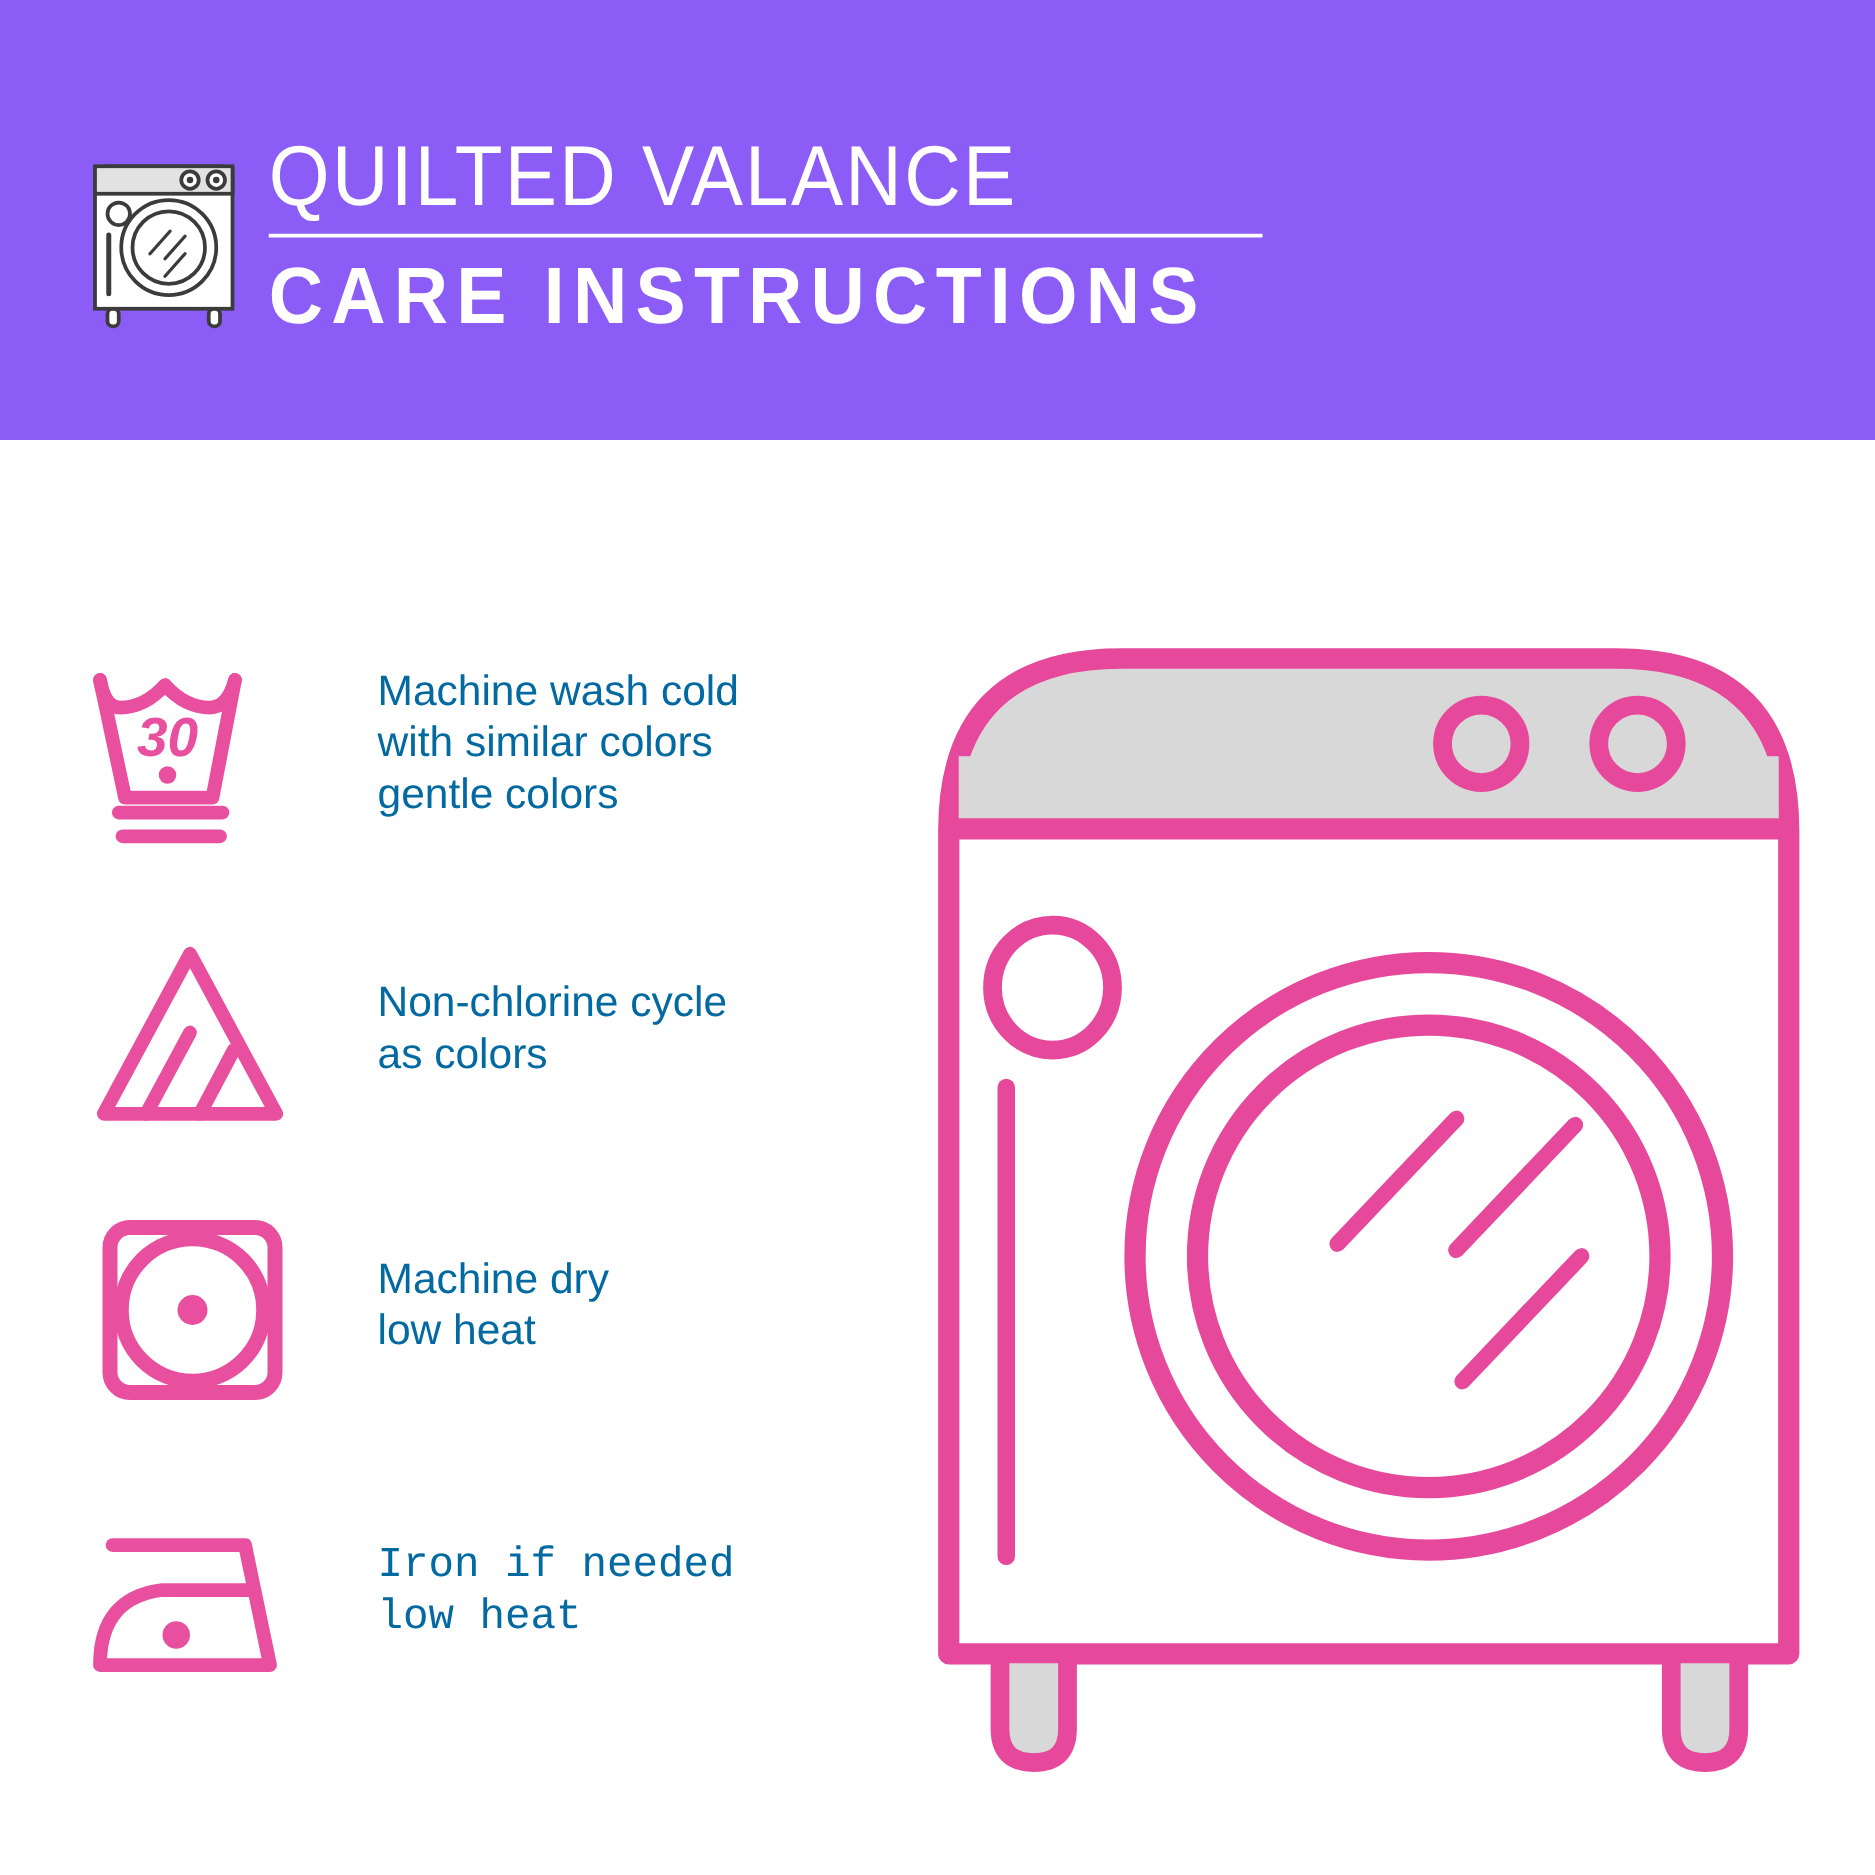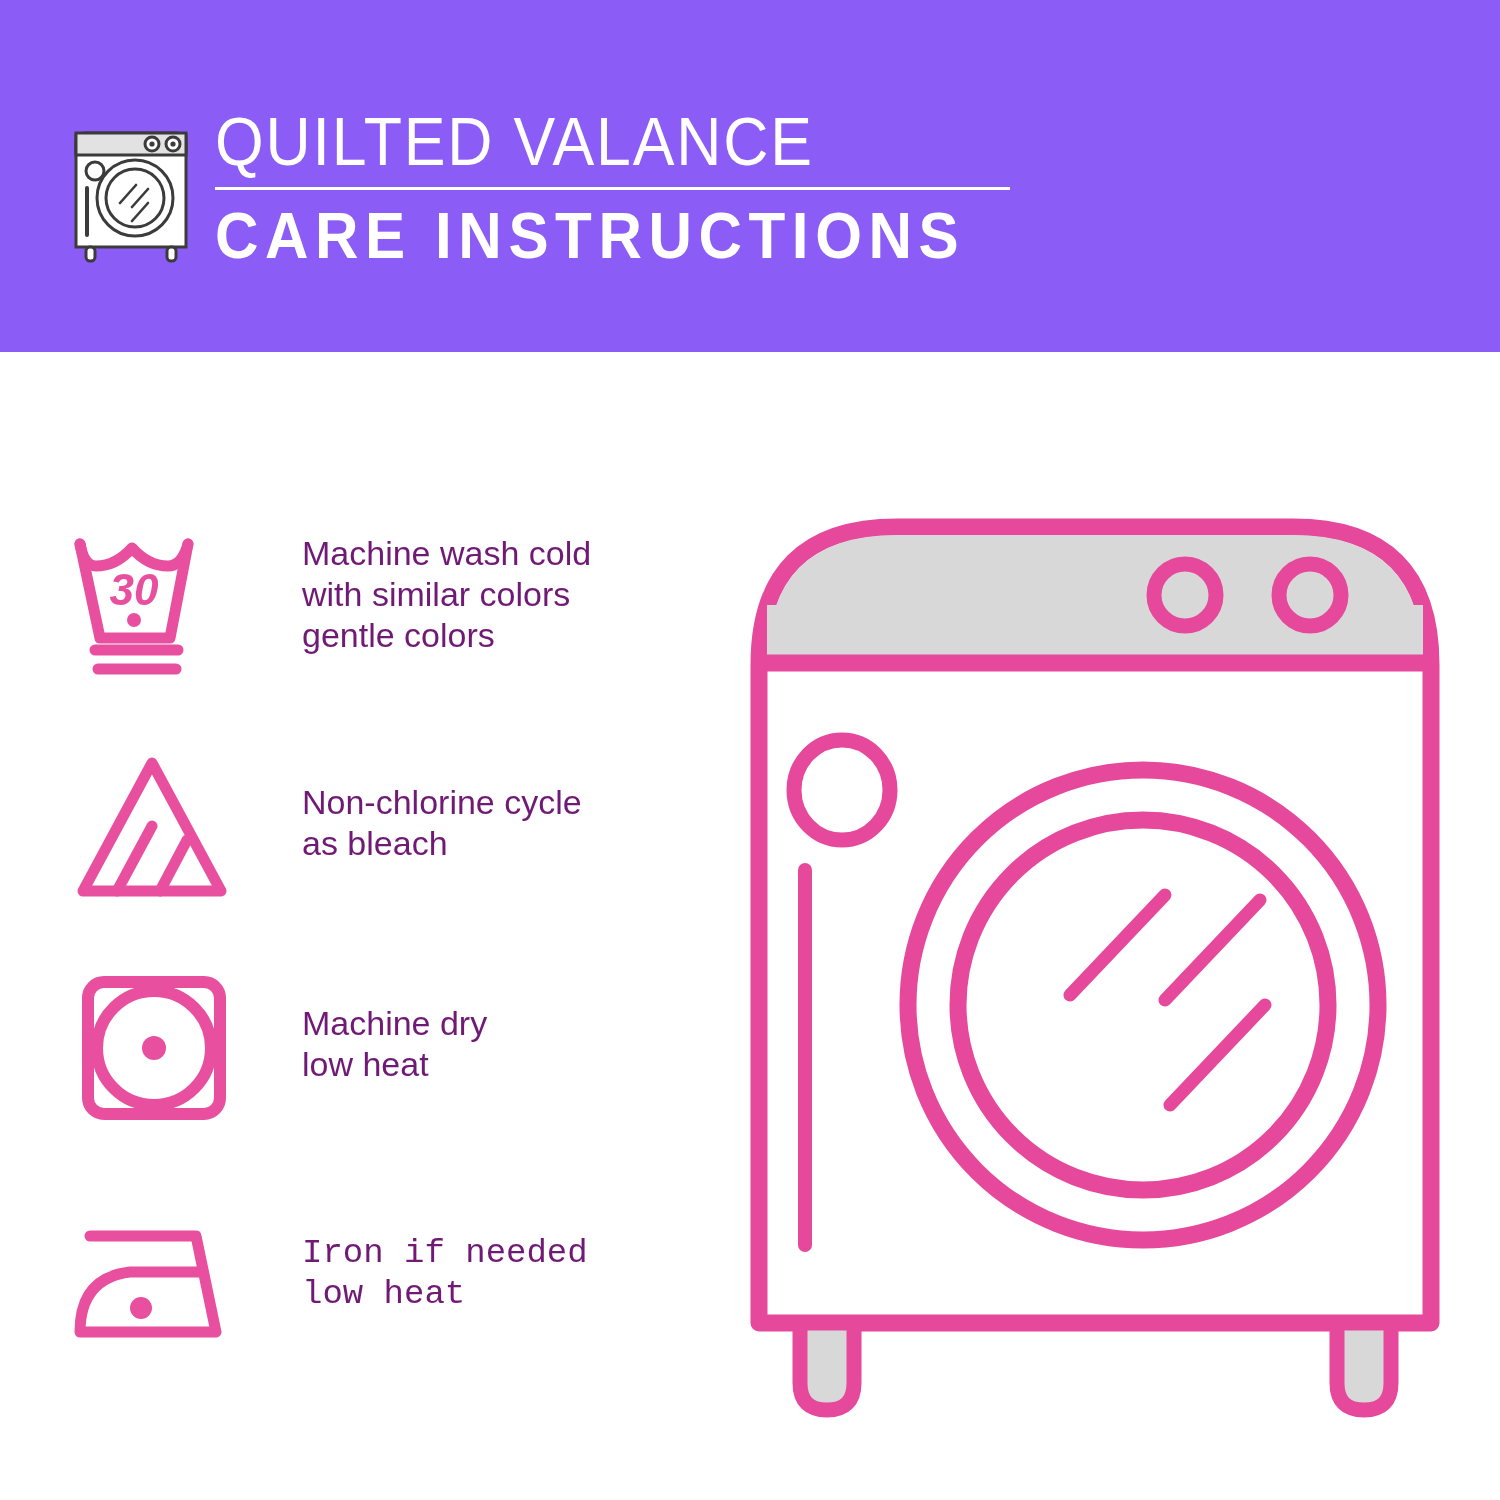--- a/index.html
+++ b/index.html
@@ -75,21 +75,21 @@
     position:absolute;
     left:0; top:0;
     width:170px; height:160px;font-style:italic;
   }
   .care-text {
     position:absolute;
     left:232px;
     font-family:"Liberation Sans", sans-serif;
     font-size:34px;
     line-height:41px;
-    color:#701a75;
+    color:#0369a1;
     font-weight:400;
   }
   .care-text .line { display:block; white-space:nowrap; }
 
   #care-item-0 .care-text { top:23px; }
   #care-item-1 .care-text { top:47px; }
   #care-item-2 .care-text { top:43px; }
   #care-item-3 .care-text { top:48px;font-family:Liberation Mono, monospace; }
 
   #care-item-0 .care-symbol { top:12px; }
@@ -174,21 +174,21 @@
         <svg viewBox="0 0 170 160" width="170" height="160">
           <g fill="none" stroke="#e8509f" stroke-width="11" stroke-linecap="round" stroke-linejoin="round">
             <path d="M13 141 L82 13 L151 141 Z"></path>
             <line x1="47" y1="141" x2="82" y2="76"></line>
             <line x1="90" y1="141" x2="117" y2="90"></line>
           </g>
         </svg>
       </div>
       <div class="care-text">
         <span class="line">Non-chlorine cycle</span>
-        <span class="line">as bleach</span>
+        <span class="line">as colors</span>
       </div>
     </div>
 
     <div class="care-item" id="care-item-2">
       <div class="care-symbol">
         <svg viewBox="0 0 170 160" width="170" height="160">
           <rect x="10" y="10" width="132" height="132" rx="16" ry="16" fill="none" stroke="#e8509f" stroke-width="12"></rect>
           <circle cx="76" cy="76" r="57" fill="none" stroke="#e8509f" stroke-width="12"></circle>
           <circle cx="76" cy="76" r="12" fill="#e8509f"></circle>
         </svg>

